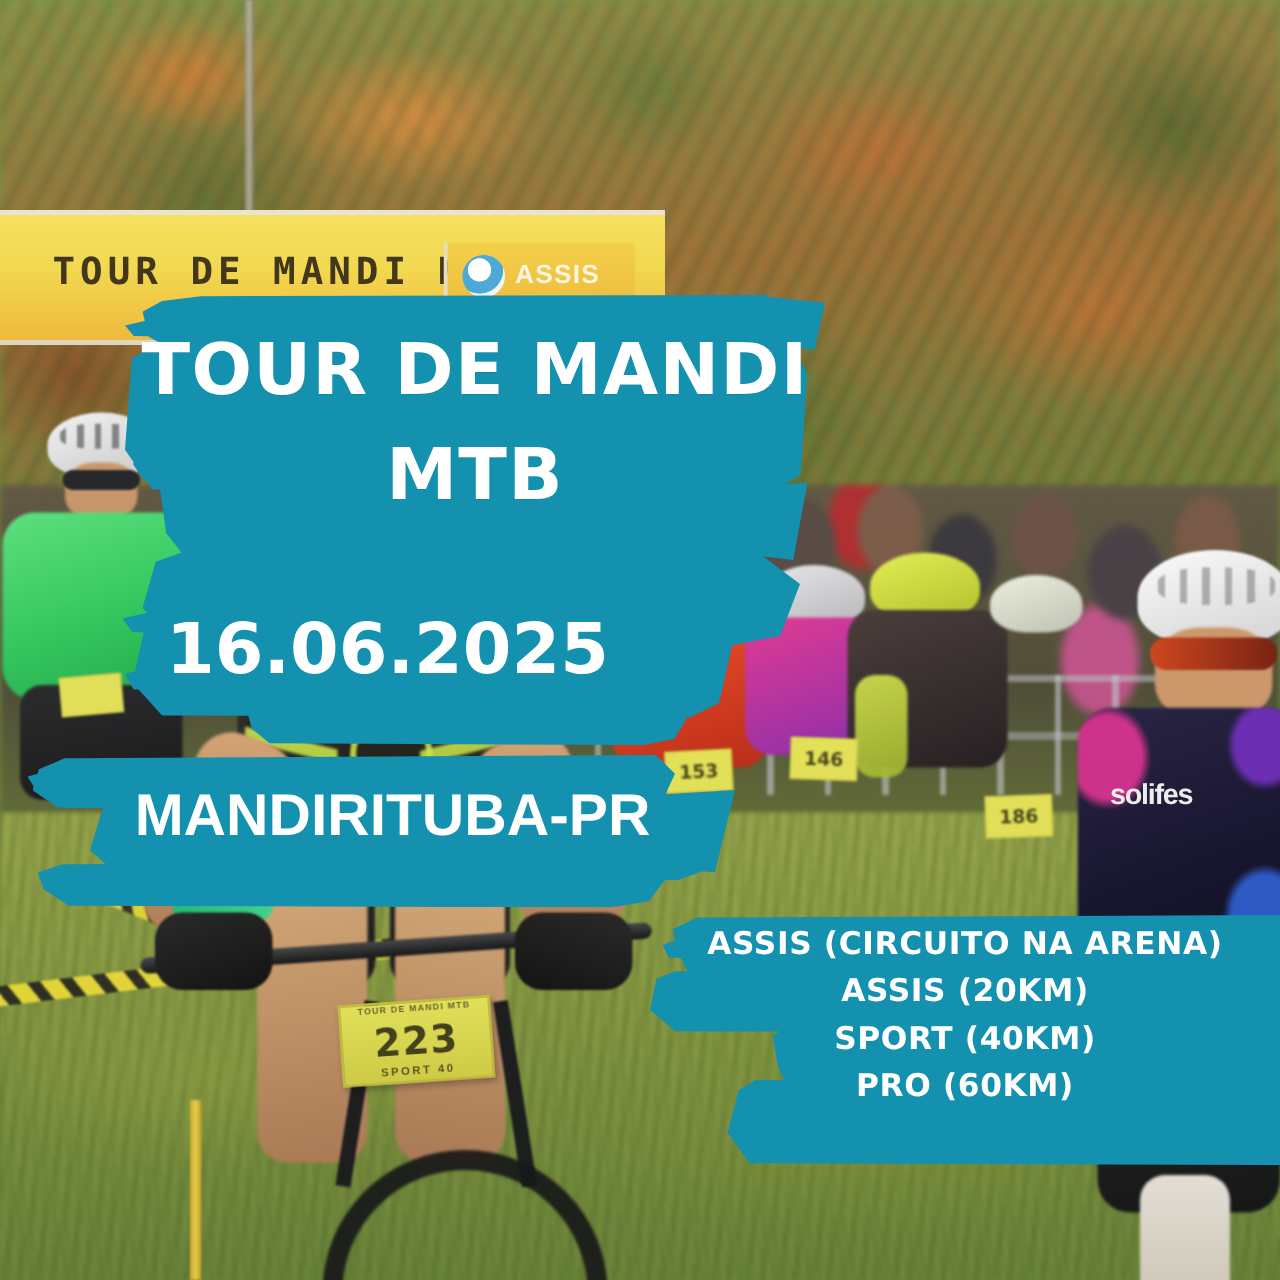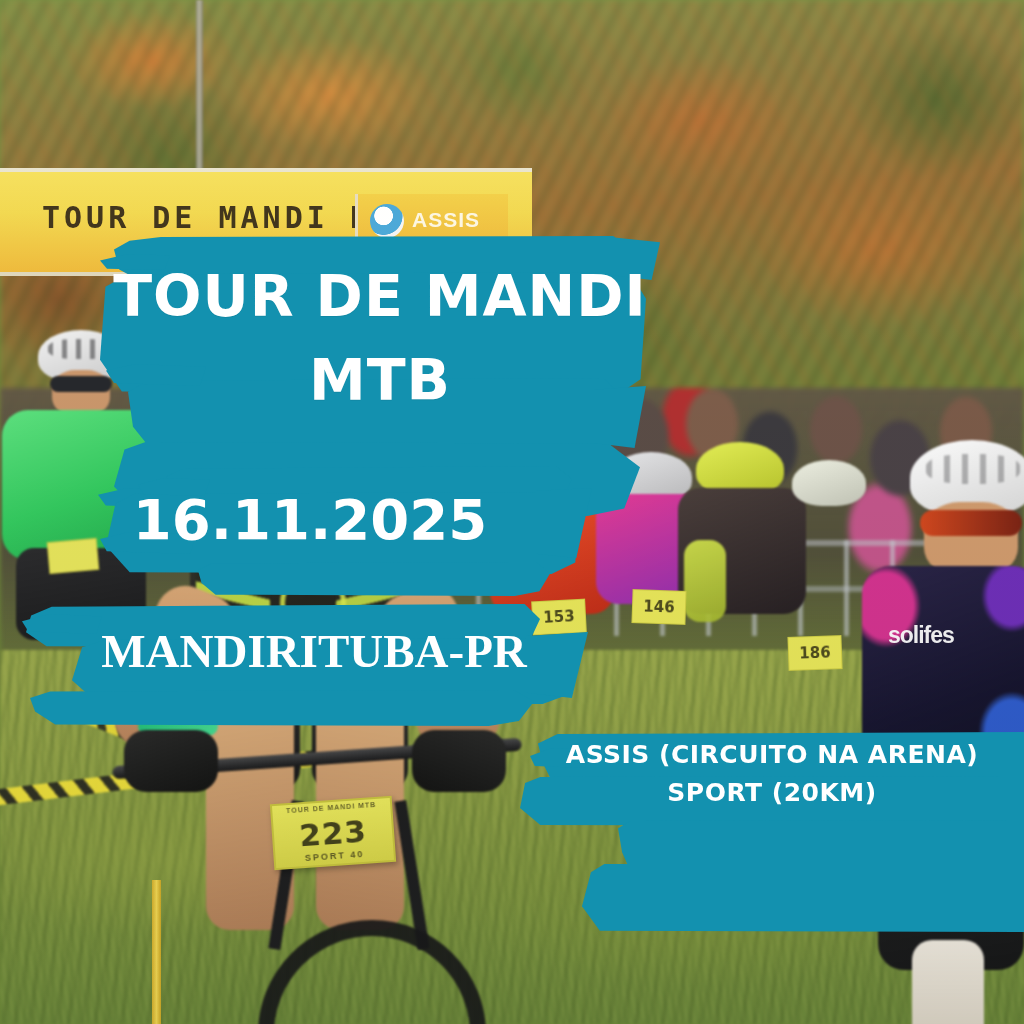--- a/index.html
+++ b/index.html
@@ -276,21 +276,21 @@
   #loc-block{position:absolute;left:26px;top:604px;width:576px;height:122px;}
   #loc-block .b1{left:0;  top:0;    width:514px;height:44px;
      clip-path:polygon(1% 26%,5% 6%,97% 0,100% 34%,98% 84%,93% 100%,4% 96%,0 64%);}
   #loc-block .b2{left:46px;top:34px;width:506px;height:66px;
      clip-path:polygon(2% 14%,7% 2%,96% 0,100% 28%,98% 86%,93% 100%,5% 98%,0 64%);}
   #loc-block .b3{left:4px; top:86px;width:504px;height:36px;
      clip-path:polygon(0 22%,4% 4%,96% 0,100% 32%,97% 86%,91% 100%,5% 96%,1% 60%);}
   #loc-block .n1{left:-4px;top:10px;width:80px;height:20px;clip-path:polygon(0 36%,34% 0,100% 12%,93% 100%,8% 88%);}
   #loc-block .r1{left:500px;top:28px;width:62px;height:66px;clip-path:polygon(0 6%,100% 0,74% 100%,0 92%);}
   #loc-text{position:absolute;left:26px;top:628px;width:576px;text-align:center;color:#fff;
-    font-family:Liberation Serif, serif;font-weight:bold;font-size:47px;letter-spacing:0px;line-height:1;}
+    font-family:Liberation Sans, sans-serif;font-weight:bold;font-size:47px;letter-spacing:0px;line-height:1;}
 
   
   #cat-block{position:absolute;left:520px;top:732px;width:504px;height:200px;}
   #cat-block .b1{left:18px;top:0;  width:490px;height:52px;
      clip-path:polygon(0 22%,4% 4%,100% 0,100% 100%,3% 98%,1% 60%);}
   #cat-block .b2{left:0;  top:44px;width:508px;height:50px;
      clip-path:polygon(1% 14%,4% 2%,100% 0,100% 100%,4% 98%,0 64%);}
   #cat-block .b3{left:98px;top:88px;width:410px;height:52px;
      clip-path:polygon(0 16%,3% 2%,100% 0,100% 100%,3% 98%,1% 62%);}
   #cat-block .b4{left:62px;top:132px;width:446px;height:68px;
@@ -403,36 +403,38 @@
   <div class="title-text" id="title-line2">MTB</div>
 
   <div id="date-block">
     <div class="brush b1"></div>
     <div class="brush b2"></div>
     <div class="brush b3"></div>
     <div class="brush n1"></div>
     <div class="brush n2"></div>
     <div class="brush r1"></div>
   </div>
-  <div id="date-text">16.11.2025</div>
+  <div id="date-text">16.06.2025</div>
 
   <div id="loc-block">
     <div class="brush b1"></div>
     <div class="brush b2"></div>
     <div class="brush b3"></div>
     <div class="brush n1"></div>
     <div class="brush r1"></div>
   </div>
   <div id="loc-text">MANDIRITUBA-PR</div>
 
   <div id="cat-block">
     <div class="brush b1"></div>
     <div class="brush b2"></div>
     <div class="brush b3"></div>
     <div class="brush b4"></div>
     <div class="brush n1"></div>
   </div>
   <div id="cat-list">
     <div class="cat-item">ASSIS (CIRCUITO NA ARENA)</div>
-    <div class="cat-item">SPORT (20KM)</div>
+    <div class="cat-item">ASSIS (20KM)</div>
+    <div class="cat-item">SPORT (40KM)</div>
+    <div class="cat-item">PRO (60KM)</div>
   </div>
 
 </div>
 
 </body></html>

